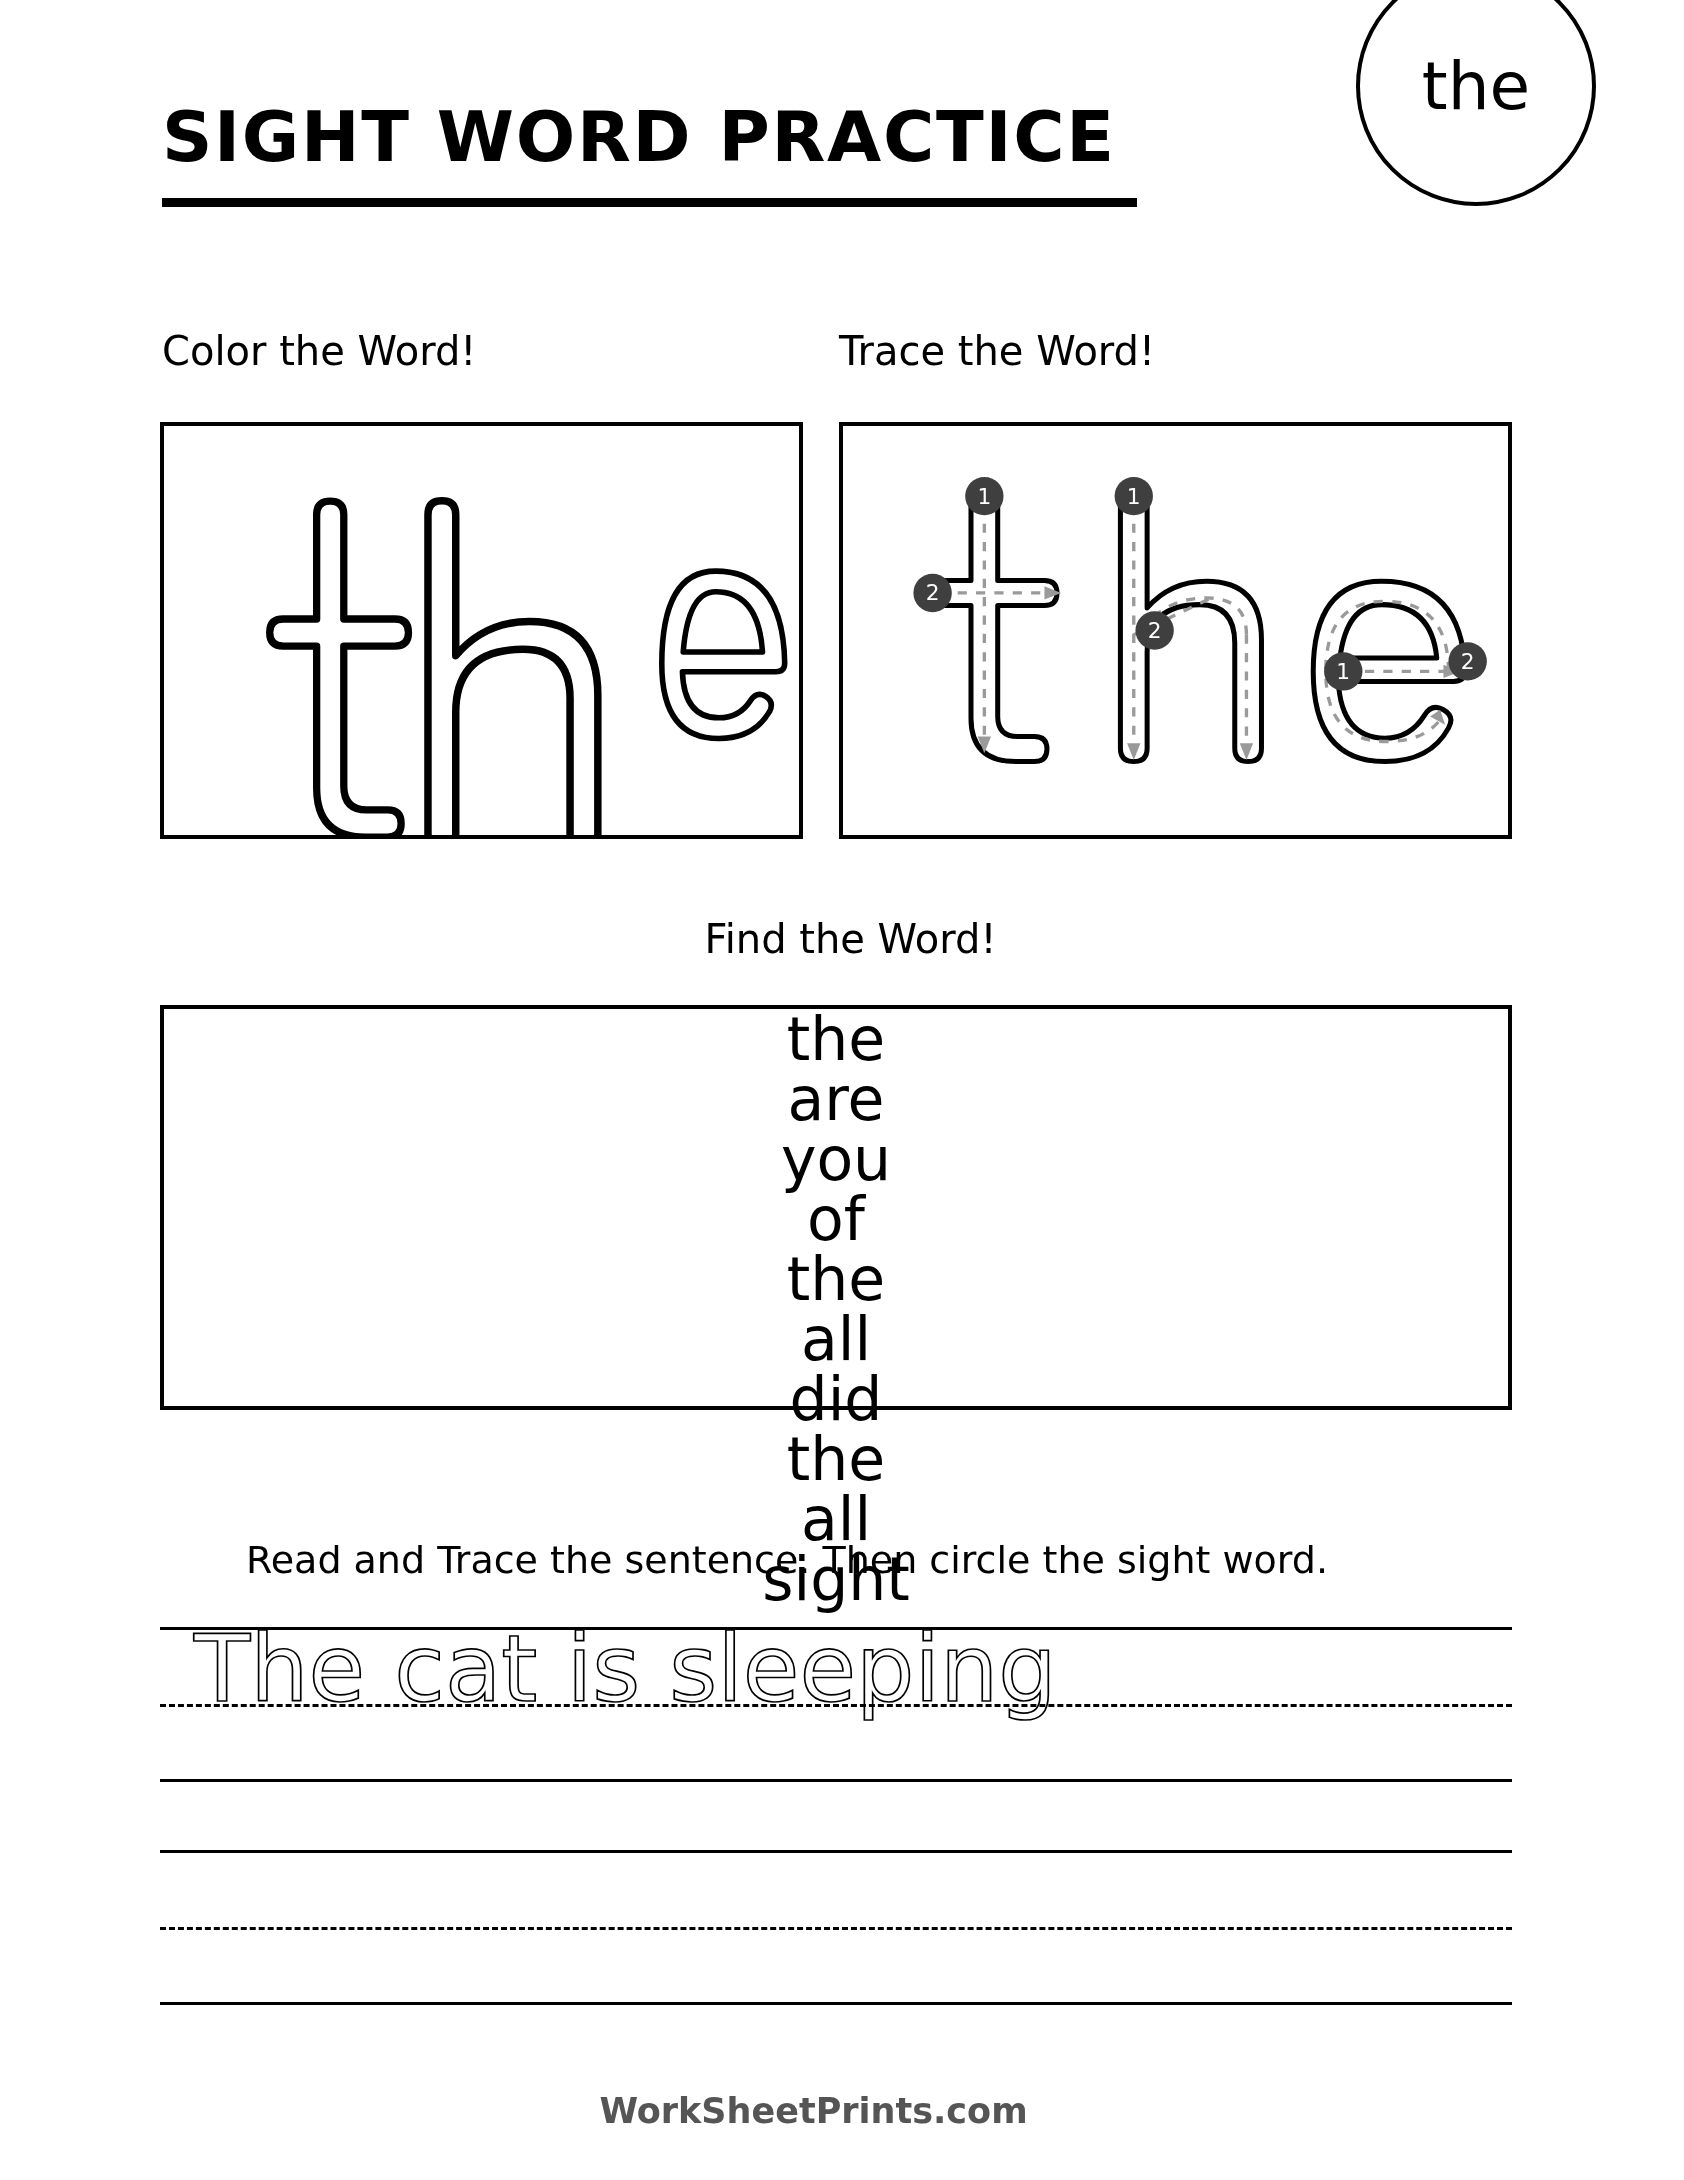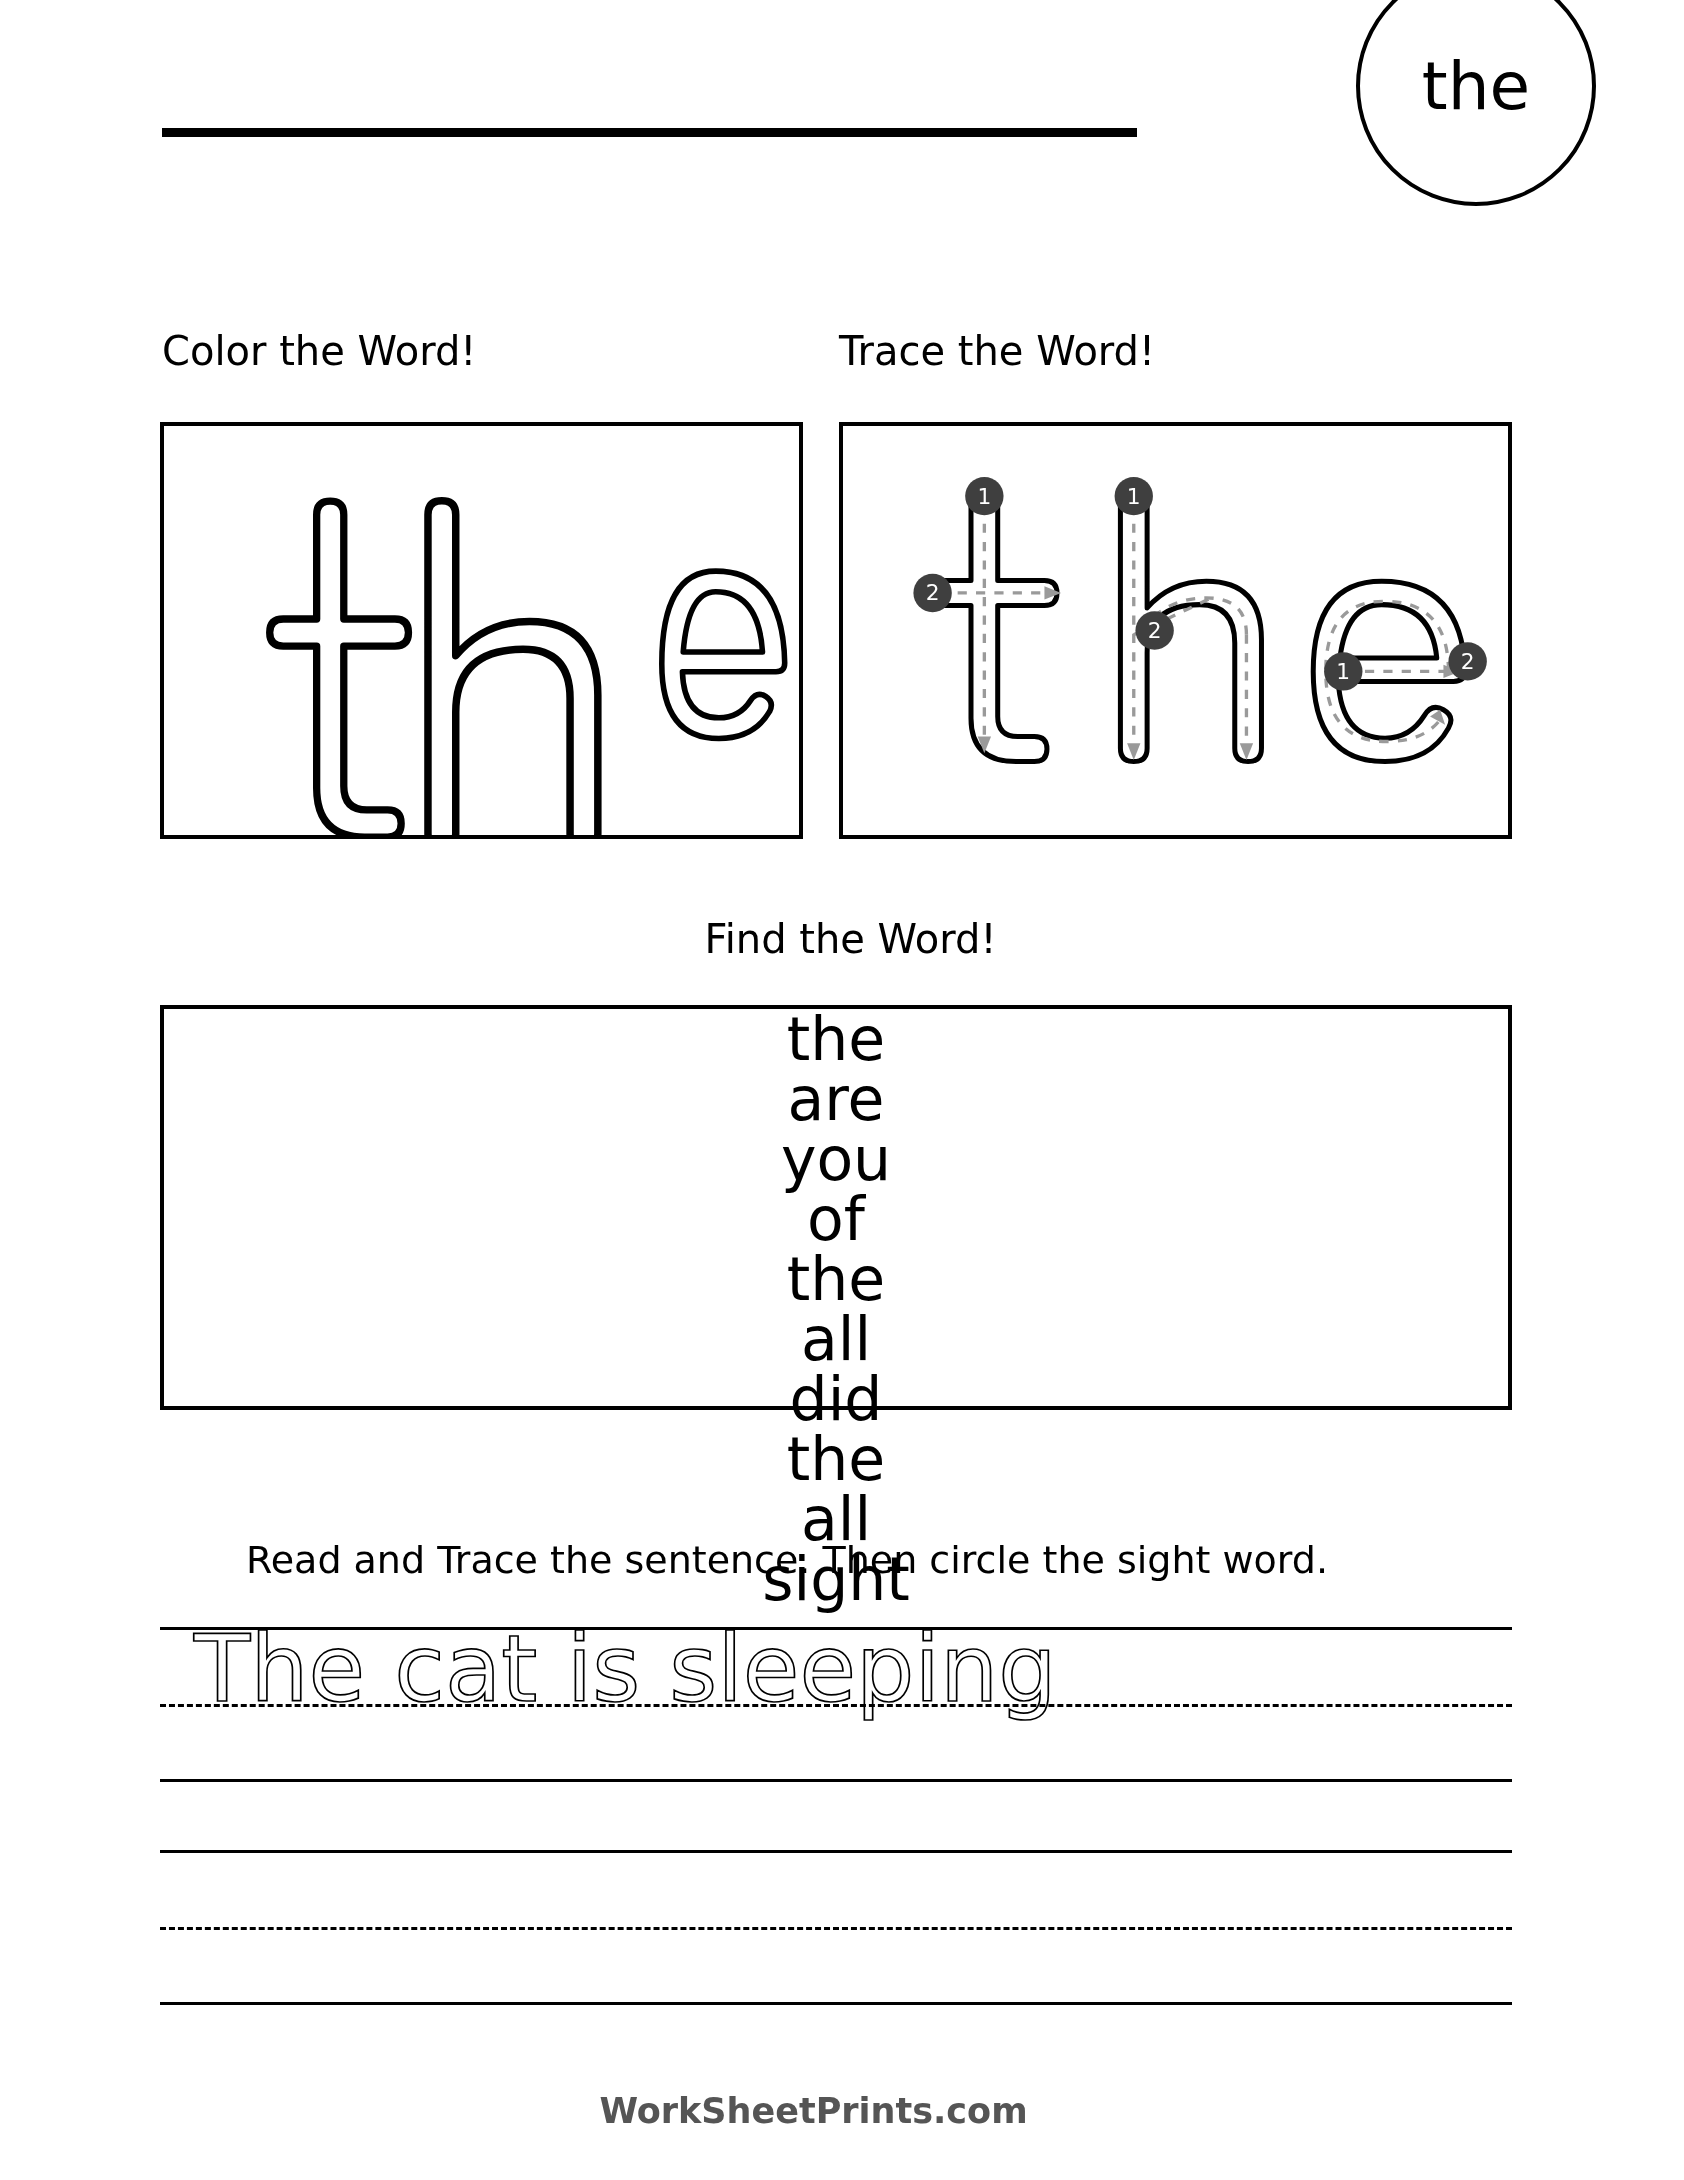--- a/index.html
+++ b/index.html
@@ -150,20 +150,21 @@
     color: #555;
     font-family: "DejaVu Sans", sans-serif;
   }
 </style>
 </head>
 <body>
 
 <div class="page">
 
   <div class="header">
+    <div class="title">SIGHT WORD PRACTICE</div>
     <div class="title-rule"></div>
   </div>
 
   <div class="word-badge">
     <span>the</span>
   </div>
 
   <div class="slabel" id="label-color">Color the Word!</div>
   <div class="slabel" id="label-trace">Trace the Word!</div>
 

